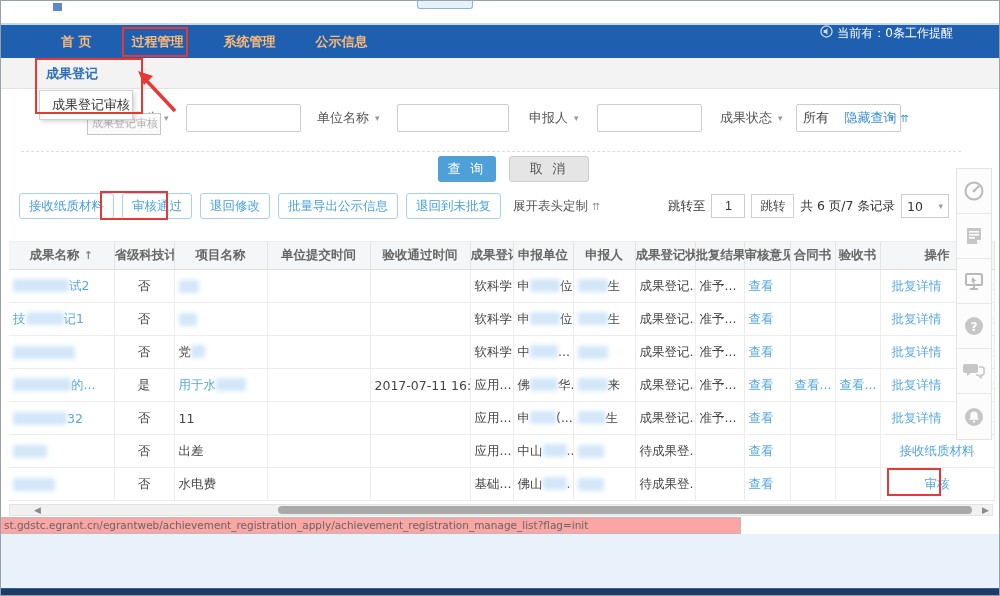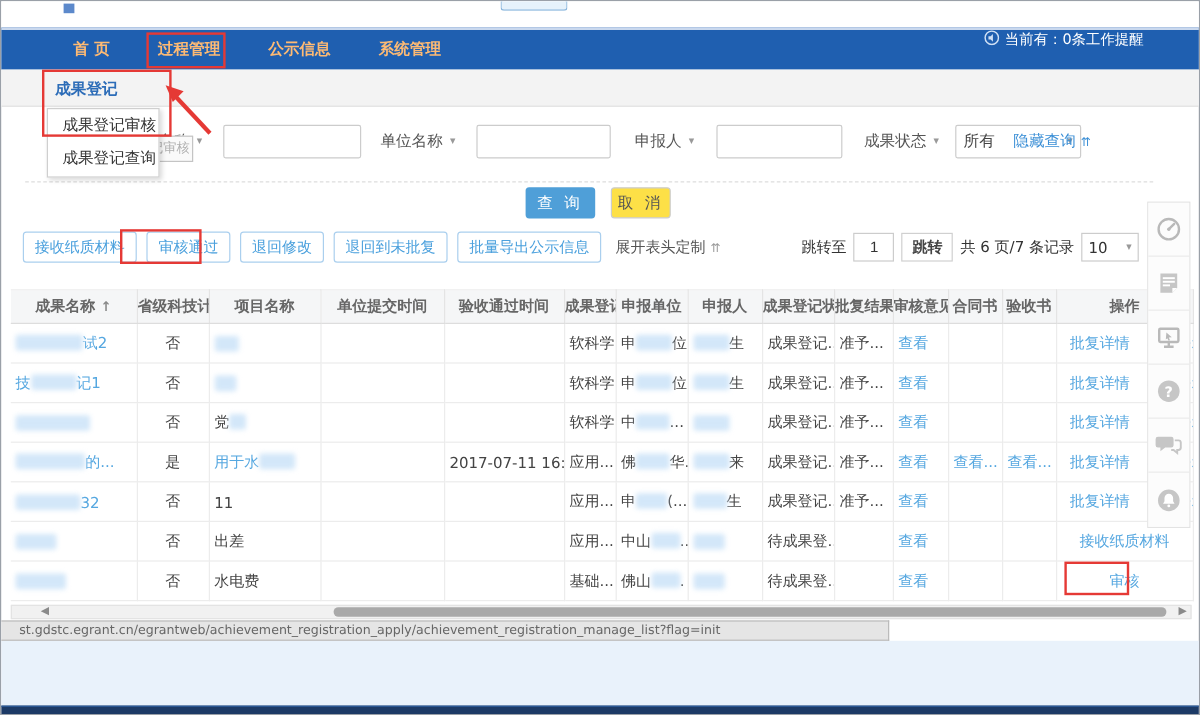--- a/index.html
+++ b/index.html
@@ -34,30 +34,30 @@
   .caret { font-size:9px; color:#999; }
   .f-input { height:28px; border:1px solid #ccc; border-radius:2px; background:#fff; }
   .f-select { height:28px; border:1px solid #ccc; border-radius:2px; background:#fff; font-size:13px; color:#444; display:flex; align-items:center; justify-content:space-between; padding:0 6px; cursor:pointer; }
   .hide-query { position:absolute; right:52px; top:6px; color:#3b8fd6; font-size:13px; cursor:pointer; white-space:nowrap; }
 
   .dashed-sep { position:absolute; left:20px; top:150px; width:940px; border-top:1px dashed #ddd; }
 
   
   .action-row { position:absolute; left:0; top:155px; width:1000px; height:28px; }
   .btn-search { position:absolute; left:437px; top:0; width:58px; height:26px; background:#4f9fd8; color:#fff; font-size:13px; border:none; border-radius:3px; cursor:pointer; letter-spacing:3px; }
-  .btn-cancel { position:absolute; left:508px; top:0; width:50px; height:26px; background:#fde047; color:#555; font-size:13px; border:1px solid #ccc; border-radius:3px; cursor:pointer; letter-spacing:3px; }
+  .btn-cancel { position:absolute; left:508px; top:0; width:80px; height:26px; background:#e5e5e5; color:#555; font-size:13px; border:1px solid #ccc; border-radius:3px; cursor:pointer; letter-spacing:3px; }
 
   
   .toolbar { position:absolute; left:18px; top:191px; width:970px; height:28px; display:flex; align-items:center; gap:8px; }
   .tb-btn { height:26px; padding:0 9px; background:#fff; border:1px solid #aacfee; border-radius:3px; color:#4aa0dd; font-size:12.5px; cursor:pointer; white-space:nowrap; }
   .expand-link { font-size:12.5px; color:#555; margin-left:4px; cursor:pointer; white-space:nowrap; }
   .expand-caret { color:#999; font-size:10px; }
   .pager { position:absolute; right:40px; top:0; height:28px; display:flex; align-items:center; gap:6px; font-size:12.5px; color:#333; }
   .pg-input { width:34px; height:24px; border:1px solid #ccc; text-align:center; font-size:12.5px; color:#333; }
-  .pg-btn { height:24px; padding:0 8px; background:#fff; border:1px solid #d0d0d0; font-size:12.5px; font-weight:bold; color:#444; cursor:pointer; }
+  .pg-btn { height:24px; padding:0 8px; background:#fff; border:1px solid #d0d0d0; font-size:12.5px; font-weight:normal; color:#444; cursor:pointer; }
   .pg-size { width:48px; height:24px; border:1px solid #ccc; display:flex; align-items:center; justify-content:space-between; padding:0 5px; cursor:pointer; }
 
   
   .grid-wrap { position:absolute; left:8px; top:240px; width:985px; }
   table.grid { width:985px; border-collapse:collapse; table-layout:fixed; font-size:12.5px; color:#444; }
   .grid th { height:28px; background:#f5f6f7; color:#666; font-weight:bold; font-size:12.5px; border-right:1px solid #e4e4e4; border-bottom:1px solid #ddd; border-top:1px solid #eee; white-space:nowrap; overflow:hidden; text-align:center; }
   .grid td { height:33px; border-right:1px solid #ececec; border-bottom:1px solid #ececec; white-space:nowrap; overflow:hidden; padding:0 4px; }
   .grid td.ctr, .grid th.ctr { text-align:center; }
   .sort-arrow { color:#888; font-size:11px; }
   .lnk { color:#55a7e0; text-decoration:none; cursor:pointer; }
@@ -66,21 +66,21 @@
   .ops a { margin:0 7px; }
 
   
   .hscroll { position:absolute; left:8px; top:503px; width:984px; height:12px; background:#f1f1f1; border:1px solid #e3e3e3; }
   .hthumb { position:absolute; left:268px; top:1px; width:694px; height:8px; background:#a9a9a9; border-radius:4px; cursor:pointer; }
   .harrow { position:absolute; top:0; font-size:9px; color:#8a8a8a; line-height:11px; cursor:pointer; }
   .harrow.l { left:24px; }
   .harrow.r { right:3px; }
 
   
-  .statusbar { position:absolute; left:0; top:516px; width:740px; height:17px; background:#e5e5e5; border:1px solid #bbb; border-left:none; color:#666; font-size:10.5px; line-height:15px; padding-left:15px; white-space:nowrap; overflow:hidden; z-index:5; }
+  .statusbar { position:absolute; left:0; top:516px; width:740px; height:17px; background:#fca5a5; border:1px solid #bbb; border-left:none; color:#666; font-size:10.5px; line-height:15px; padding-left:3px; white-space:nowrap; overflow:hidden; z-index:5; }
   .footer { position:absolute; left:0; top:533px; width:1000px; height:54px; background:#e9f2fb; }
 
   
   .side-tools { position:absolute; left:955px; top:167px; width:36px; background:#fdfdfd; border:1px solid #e3e3e3; z-index:10; }
   .side-btn { width:34px; height:45px; display:flex; align-items:center; justify-content:center; border-bottom:1px solid #e8e8e8; cursor:pointer; background:#fcfcfc; }
   .side-btn:last-child { border-bottom:none; }
 
   
   .rbox { position:absolute; border:2px solid #e53935; z-index:30; pointer-events:none; }
   .rbox-nav { left:121px; top:26px; width:66px; height:30px; }
@@ -95,39 +95,38 @@
 <div id="app">
 
   <div class="top-strip">
     <div class="blue-dot"></div>
     <div class="top-btn-frag"></div>
   </div>
 
   <div class="navbar">
     <div class="nav-tab">首 页</div>
     <div class="nav-tab">过程管理</div>
+    <div class="nav-tab">系统管理</div>
     <div class="nav-tab">公示信息</div>
-    <div class="nav-tab">系统管理</div>
     <div class="nav-notice">
       <svg width="13" height="13" viewBox="0 0 14 14">
         <circle cx="7" cy="7" r="6" fill="none" stroke="#cfe0f5" stroke-width="1.3"></circle>
         <path d="M4 5.5 L6 5.5 L8 3.5 L8 10.5 L6 8.5 L4 8.5 Z" fill="#cfe0f5"></path>
       </svg>
       <span>当前有：0条工作提醒</span>
     </div>
   </div>
 
   <div class="submenu">
     <div class="submenu-group">成果登记</div>
   </div>
 
   <div class="ghost-tip">成果登记审核</div>
   <div class="dropdown">
     <div class="dropdown-item">成果登记审核</div>
-    <div class="dropdown-item">成果登记查询</div>
   </div>
 
   <div class="filter-row">
     <div class="f-label" style="margin-left:105px; width:70px;">
       <span>成果名称</span>
       <span class="caret">▾</span>
     </div>
     <input class="f-input" style="margin-left: 10px; width: 115px;">
     <div class="f-label" style="margin-left:16px; width:70px;">
       <span>单位名称</span>
@@ -157,22 +156,22 @@
 
   <div class="action-row">
     <button class="btn-search">查 询</button>
     <button class="btn-cancel">取 消</button>
   </div>
 
   <div class="toolbar">
     <button class="tb-btn">接收纸质材料</button>
     <button class="tb-btn">审核通过</button>
     <button class="tb-btn">退回修改</button>
+    <button class="tb-btn">批量导出公示信息</button>
     <button class="tb-btn">退回到未批复</button>
-    <button class="tb-btn">批量导出公示信息</button>
     <span class="expand-link">
       <span>展开表头定制</span>
       <span class="expand-caret">⇈</span>
     </span>
     <div class="pager">
       <span>跳转至</span>
       <input class="pg-input" value="1" style="">
       <button class="pg-btn">跳转</button>
       <span>共 6 页/7 条记录</span>
       <div class="pg-size">

